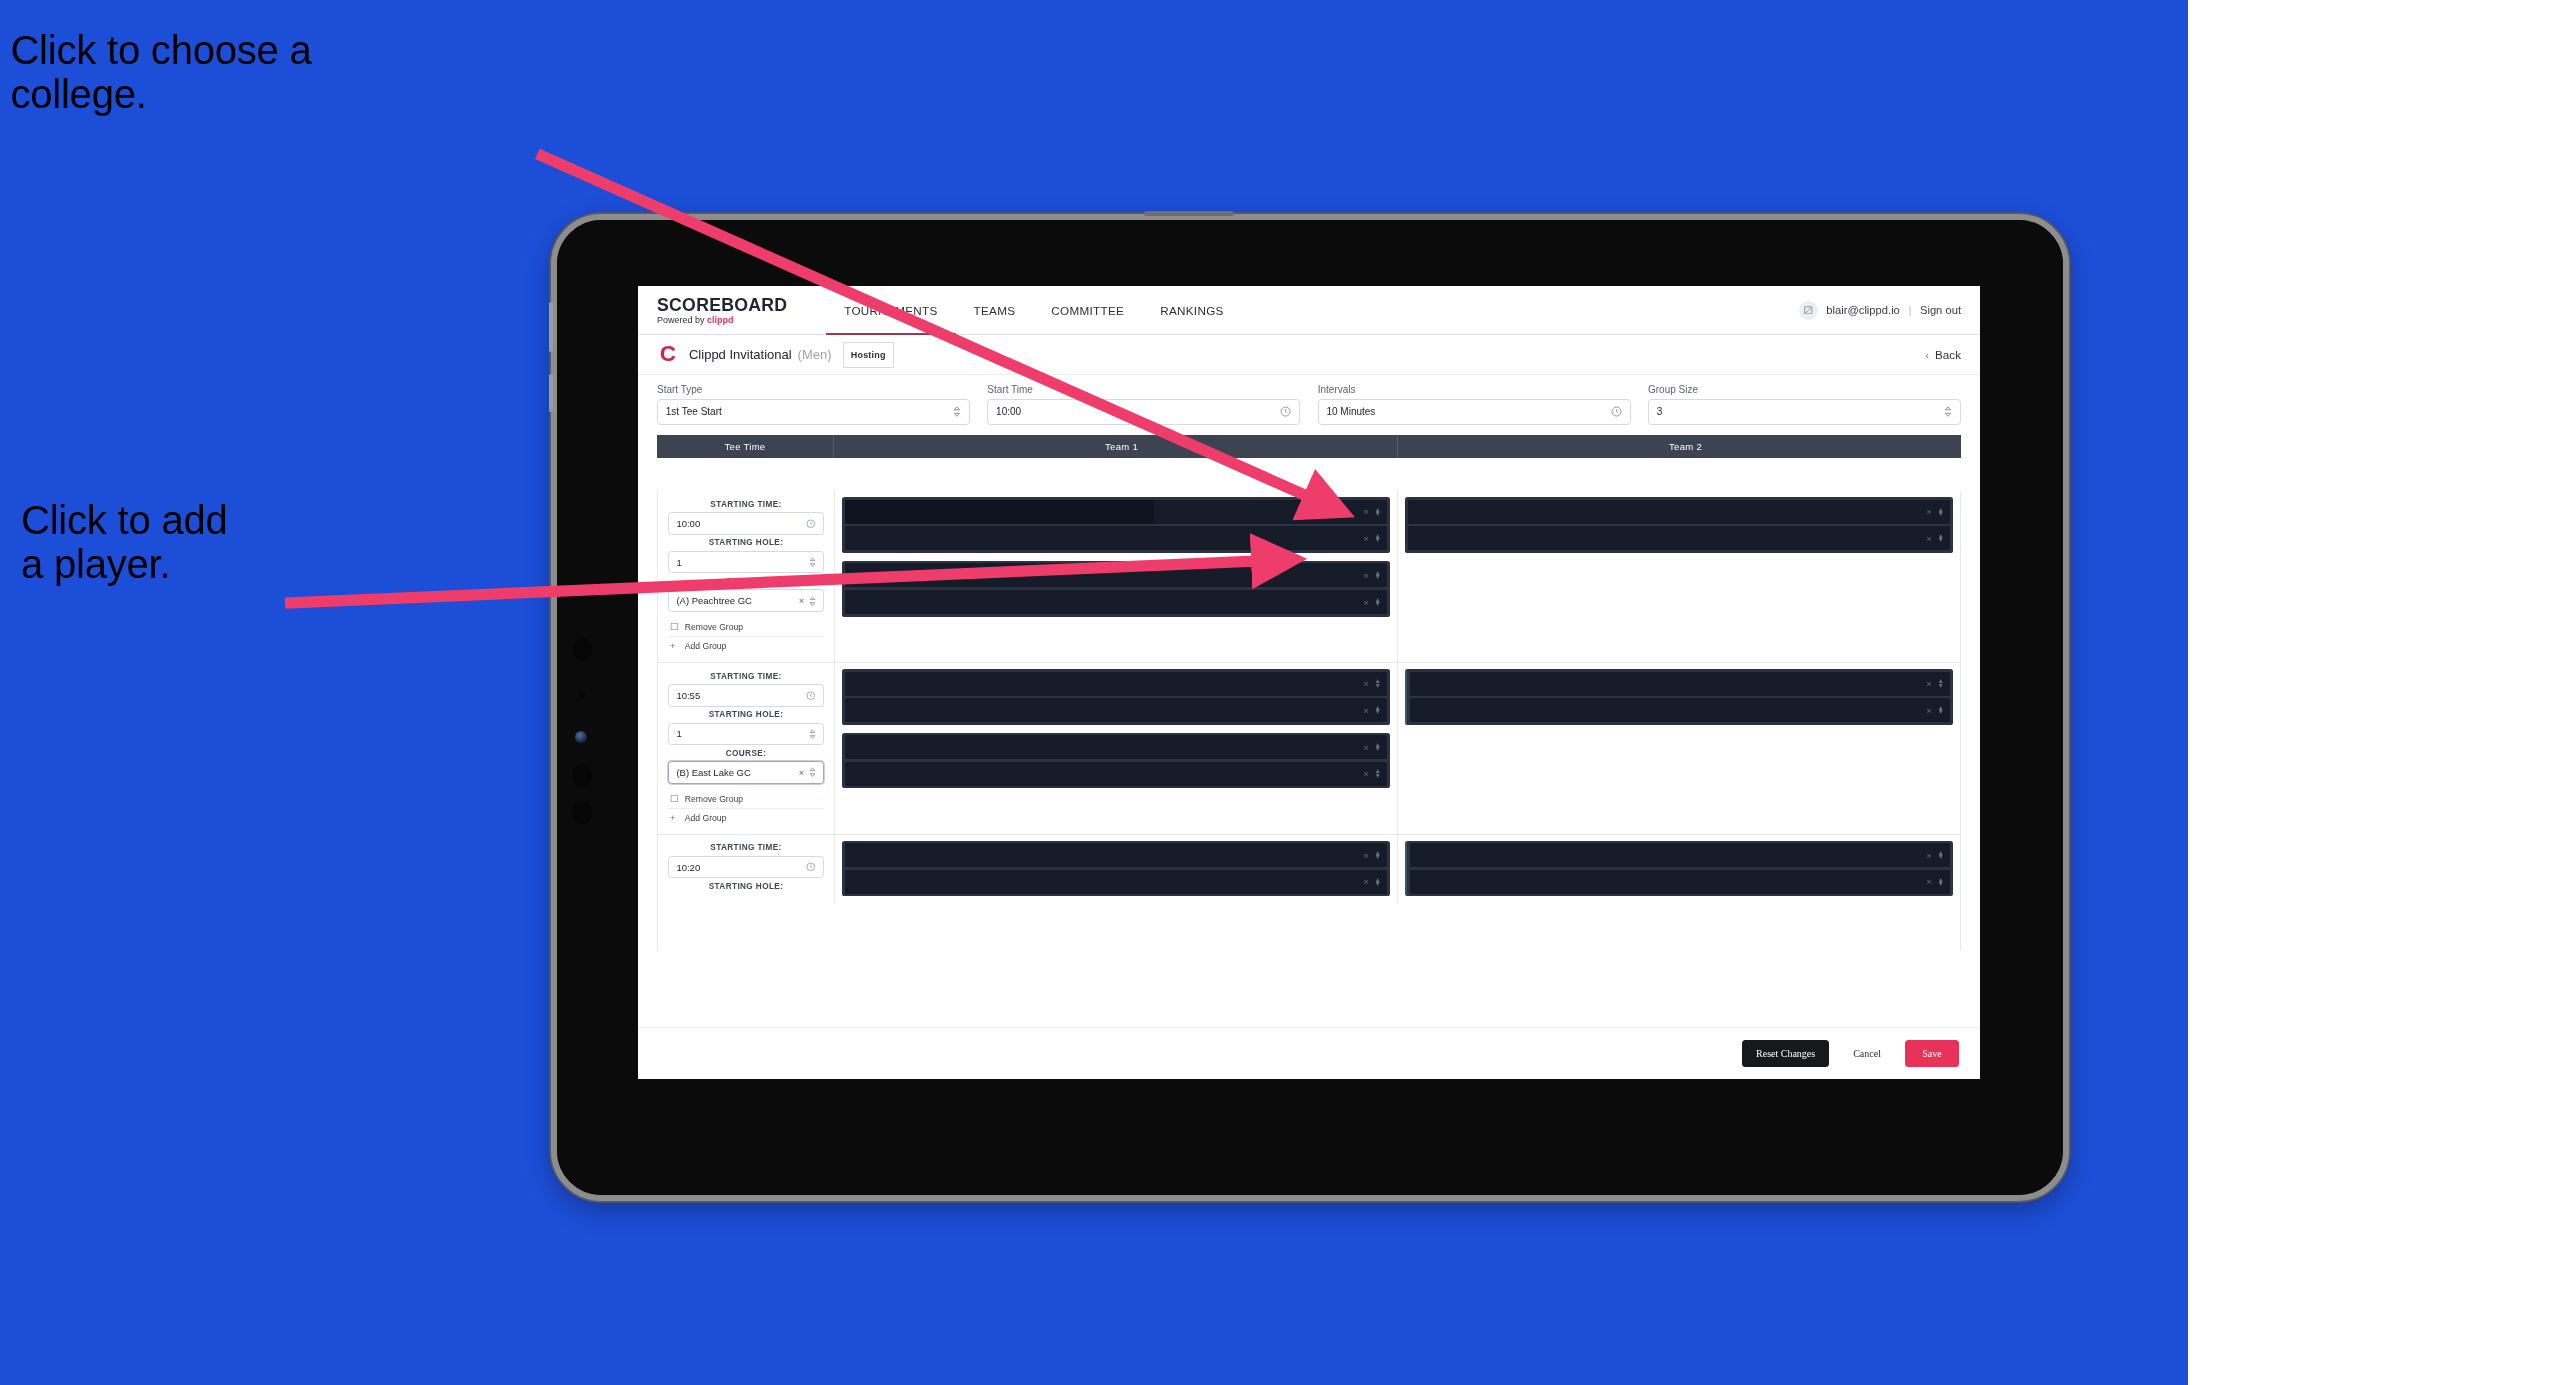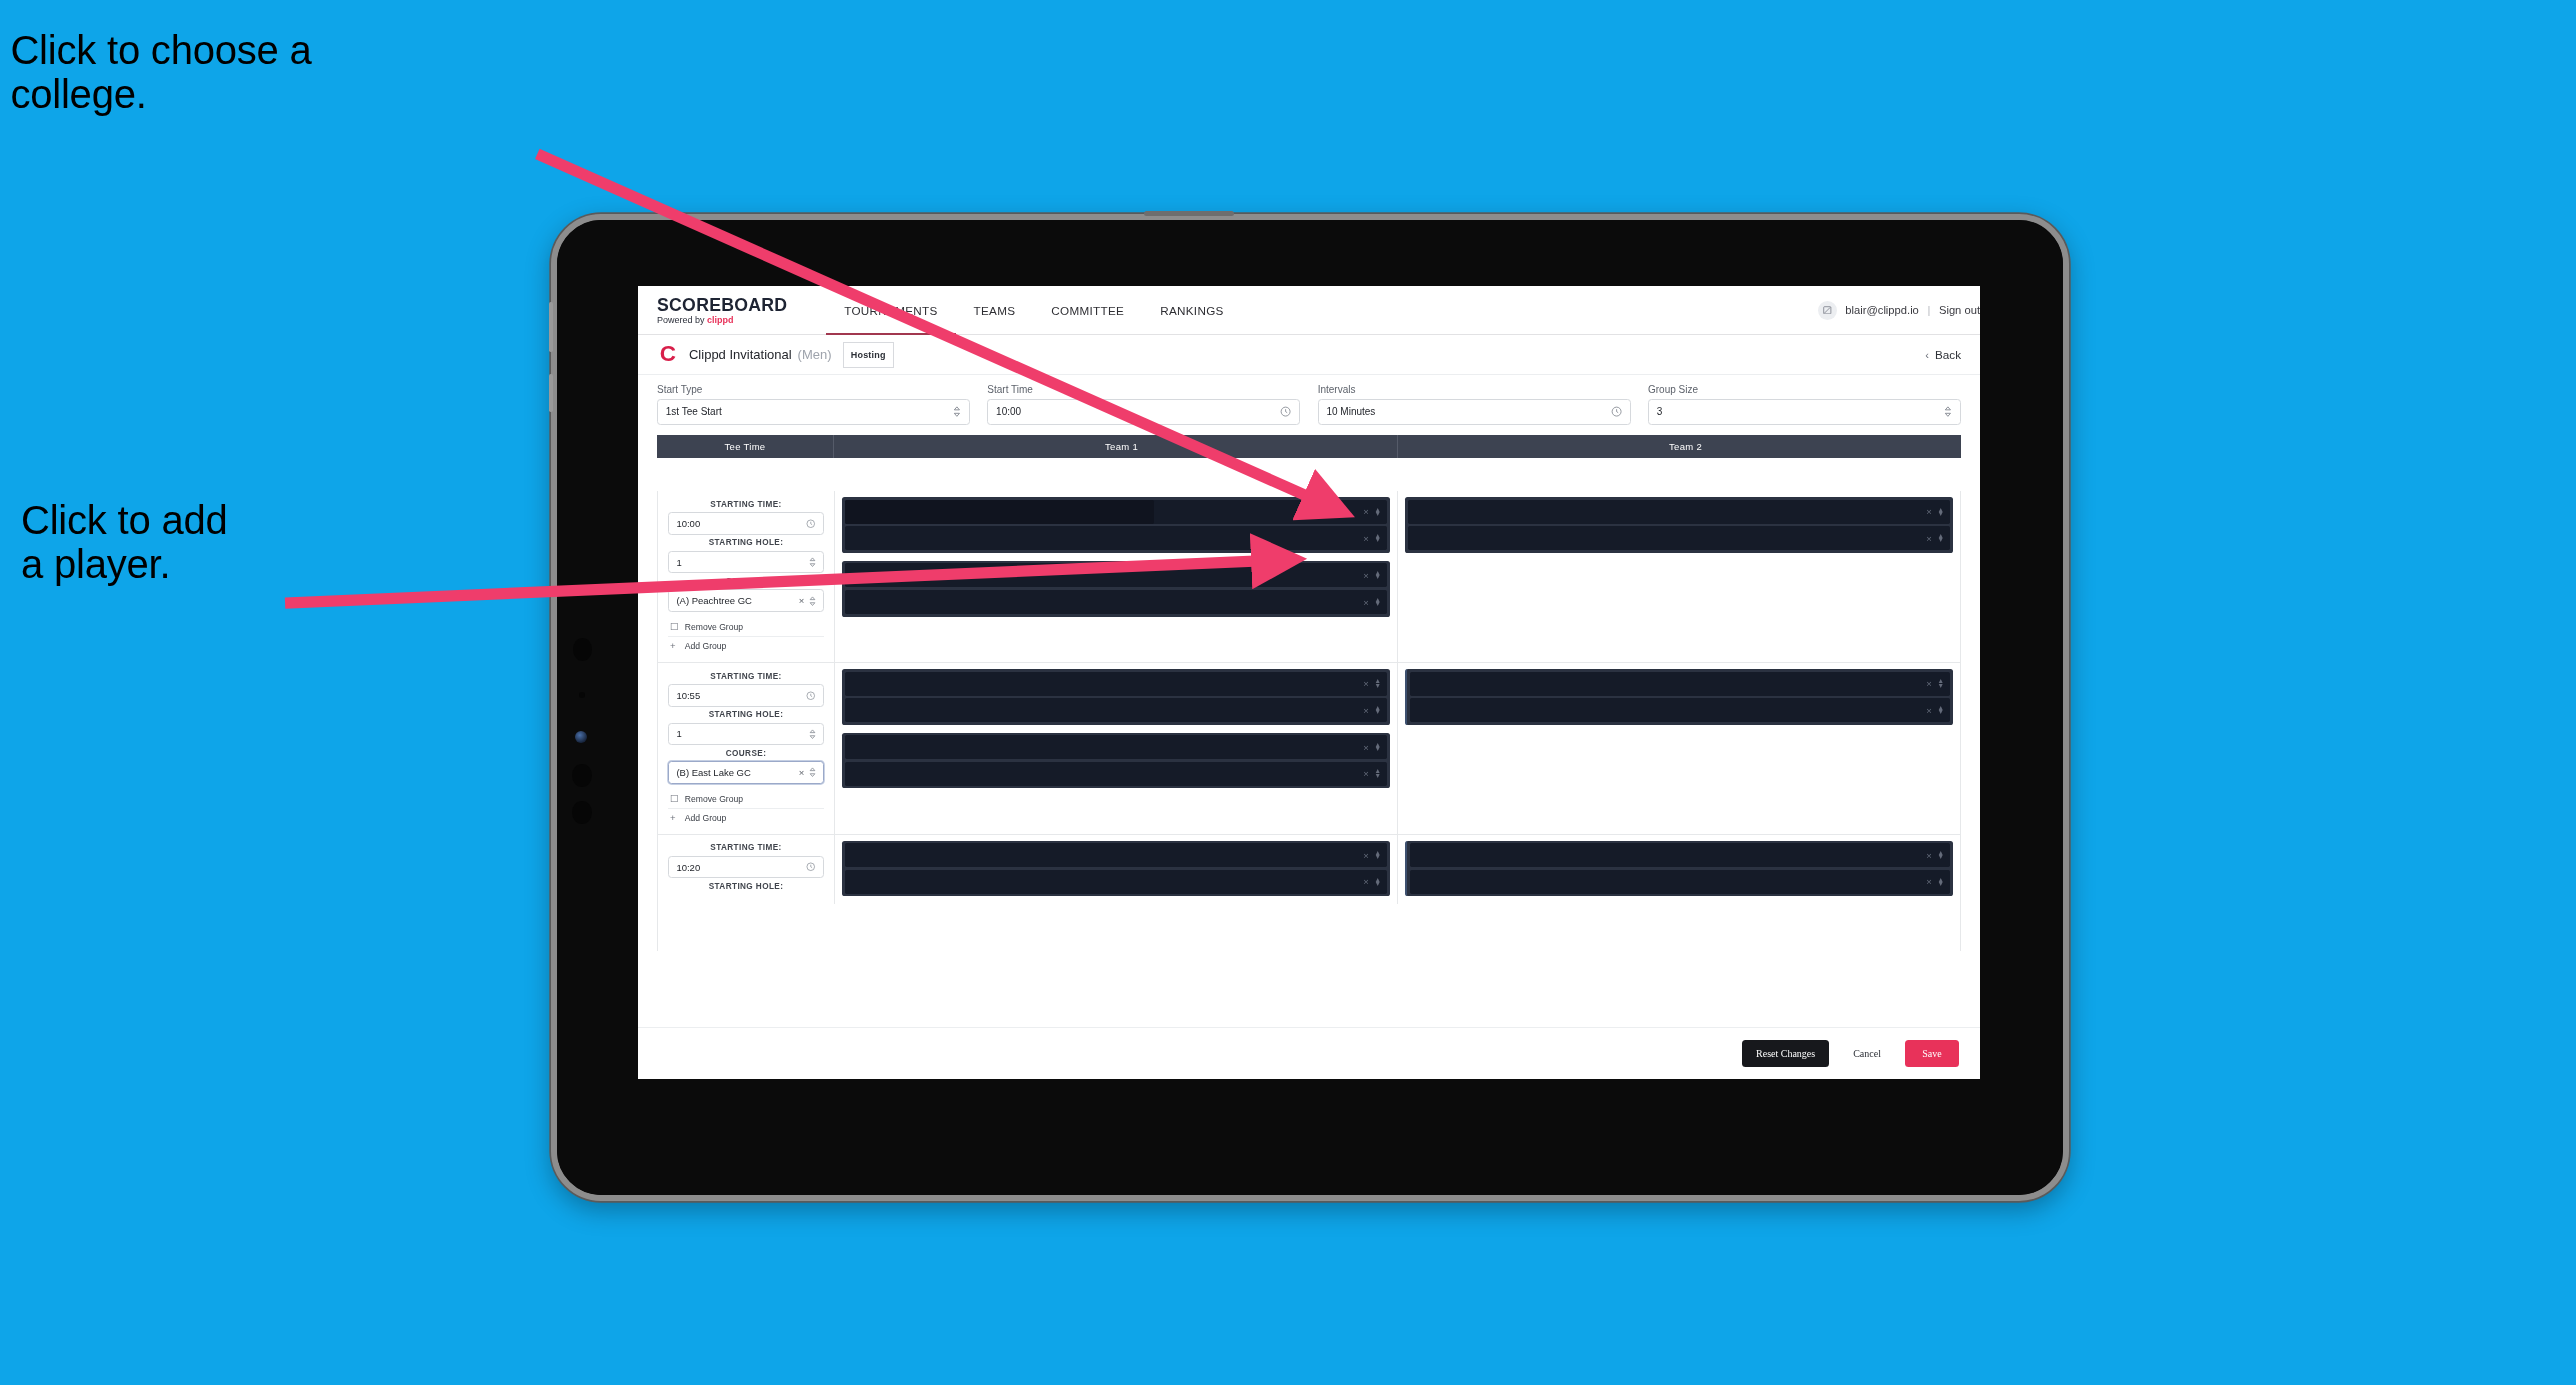--- a/index.html
+++ b/index.html
@@ -2,21 +2,21 @@
 <html style="font-size:14px"><head>
 <meta charset="utf-8">
 <style>
   * { box-sizing: border-box; margin: 0; padding: 0; }
   html, body {
     width: 2576px; height: 1386px;
     background: #ffffff;
     font-family: "Liberation Sans", sans-serif;
     overflow: hidden;
   }
-  #stage { position: relative; width: 2576px; height: 1386px; background:#0ea5e9; }
+  #stage { position: relative; width: 2188px; height: 1386px; background:#1d4ed8; }
 
   
   .annot {
     position: absolute;
     font-size: 40px;
     line-height: 1.09;
     color: #000;
     font-family: "Liberation Sans", sans-serif;
     white-space: pre-line;
     letter-spacing: -0.2px;
@@ -88,21 +88,21 @@
     font-size: 11.7px; color:#2e2e33; letter-spacing:0.3px;
     cursor:pointer; position:relative;
   }
   .navtab.active { color:#2e2e33; }
   .navtab.active::after {
     content:''; position:absolute; left:0; right:0; bottom:-0.9px;
     height:1.7px; background:#a1374f;
   }
   .nav-right {
     margin-left:auto; display:flex; align-items:center; gap:8.6px;
-    font-size: 11.2px; color:#3a3a40;
+    padding-right: 19px; font-size: 11.2px; color:#3a3a40;
   }
   .avatar-badge {
     width:19px; height:19px; border-radius:50%;
     background:#eceef1; display:flex; align-items:center; justify-content:center;
     color:#6a6f7a; font-size:8.6px;
   }
   .nav-divider { color:#b9bcc2; }
   .signout { cursor:pointer; }
 
   

